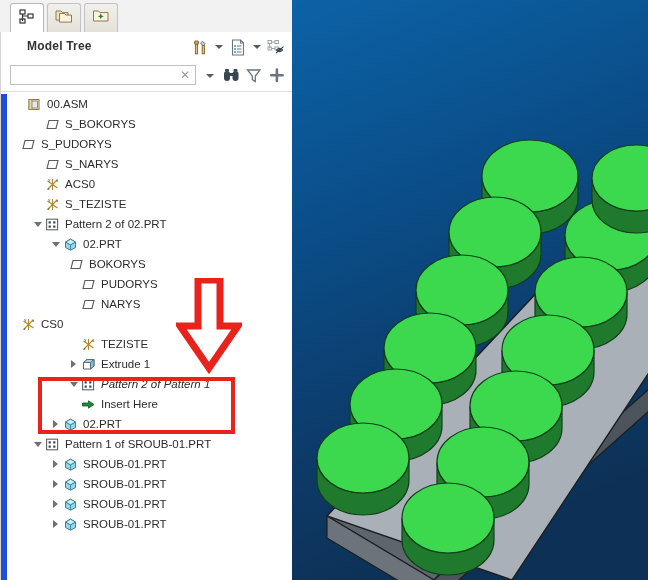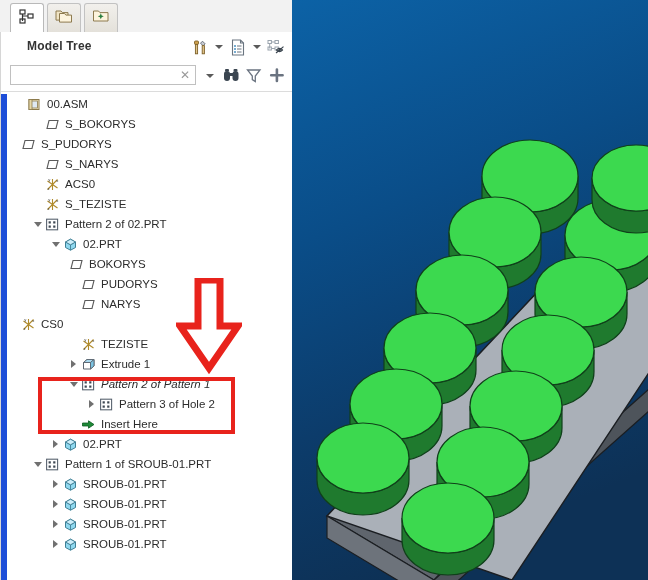--- a/index.html
+++ b/index.html
@@ -414,35 +414,20 @@
               <svg width="15" height="15" viewBox="0 0 15 15">
                 <rect x="1.6" y="2.2" width="11" height="10.6" fill="#fff" stroke="#5a6470" stroke-width="1.1"></rect>
                 <rect x="3.6" y="4.3" width="2.2" height="2.2" fill="#3d4752"></rect>
                 <rect x="8.2" y="4.3" width="2.2" height="2.2" fill="#3d4752"></rect>
                 <rect x="3.6" y="8.5" width="2.2" height="2.2" fill="#3d4752"></rect>
                 <rect x="8.2" y="8.5" width="2.2" height="2.2" fill="#3d4752"></rect>
               </svg>
             </span>
             <span class="nlabel">Pattern 2 of Pattern 1</span>
           </div>
-          <div class="node" style="padding-left: 78px;">
-            <span class="twisty">
-              <span class="tri-right"></span>
-            </span>
-            <span class="nicon">
-              <svg width="15" height="15" viewBox="0 0 15 15">
-                <rect x="1.6" y="2.2" width="11" height="10.6" fill="#fff" stroke="#5a6470" stroke-width="1.1"></rect>
-                <rect x="3.6" y="4.3" width="2.2" height="2.2" fill="#3d4752"></rect>
-                <rect x="8.2" y="4.3" width="2.2" height="2.2" fill="#3d4752"></rect>
-                <rect x="3.6" y="8.5" width="2.2" height="2.2" fill="#3d4752"></rect>
-                <rect x="8.2" y="8.5" width="2.2" height="2.2" fill="#3d4752"></rect>
-              </svg>
-            </span>
-            <span class="nlabel">Pattern 3 of Hole 2</span>
-          </div>
           <div class="node" style="padding-left: 60px;">
             <span class="twisty"></span>
             <span class="nicon">
               <svg width="15" height="15" viewBox="0 0 15 15">
                 <path d="M1.5 6 H7.5 V3.8 L13 7.5 L7.5 11.2 V9 H1.5 Z" fill="#1f8a38" stroke="#0e5c22" stroke-width=".8"></path>
               </svg>
             </span>
             <span class="nlabel">Insert Here</span>
           </div>
           <div class="node" style="padding-left: 42px;">

